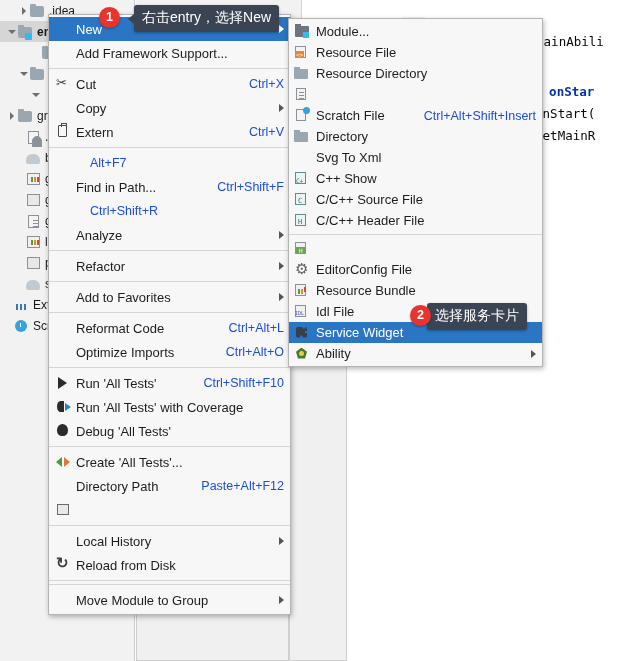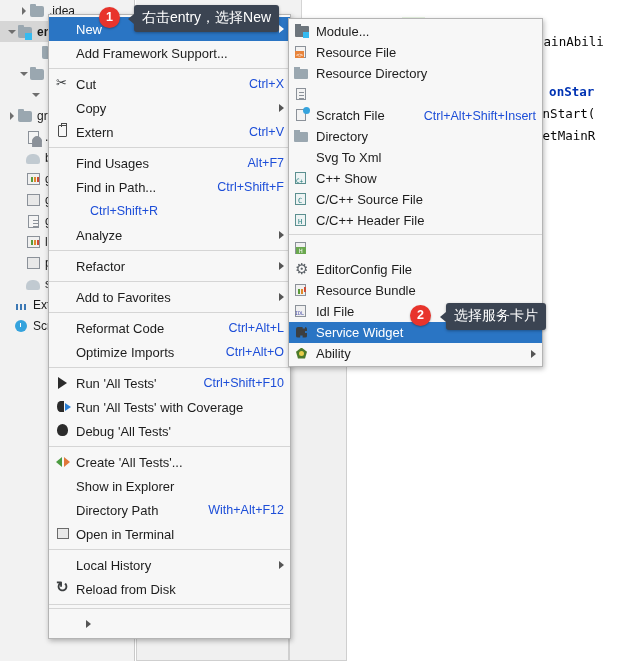--- a/index.html
+++ b/index.html
@@ -596,21 +596,20 @@
         <div class="mi">
           <span class="mi-ic">
             <span class="ic-clip" style="position: absolute;"></span>
           </span>
           <span class="mi-label">Extern</span>
           <span class="mi-key">Ctrl+V</span>
         </div>
         <div class="sep"></div>
         <div class="mi">
           <span class="mi-ic"></span>
-          <span class="mi-label">Find Usages</span>
           <span class="mi-key">Alt+F7</span>
         </div>
         <div class="mi">
           <span class="mi-ic"></span>
           <span class="mi-label">Find in Path...</span>
           <span class="mi-key">Ctrl+Shift+F</span>
         </div>
         <div class="mi">
           <span class="mi-ic"></span>
           <span class="mi-key">Ctrl+Shift+R</span>
@@ -665,49 +664,45 @@
         </div>
         <div class="sep"></div>
         <div class="mi">
           <span class="mi-ic">
             <span class="ic-create" style="position: absolute;"></span>
           </span>
           <span class="mi-label">Create 'All Tests'...</span>
         </div>
         <div class="mi">
           <span class="mi-ic"></span>
-          <span class="mi-label">Show in Explorer</span>
-        </div>
-        <div class="mi">
-          <span class="mi-ic"></span>
           <span class="mi-label">Directory Path</span>
-          <span class="mi-key">With+Alt+F12</span>
+          <span class="mi-key">Paste+Alt+F12</span>
         </div>
         <div class="mi">
           <span class="mi-ic">
             <span class="ic-term" style="position: absolute;"></span>
           </span>
-          <span class="mi-label">Open in Terminal</span>
         </div>
         <div class="sep"></div>
         <div class="mi">
           <span class="mi-ic"></span>
           <span class="mi-label">Local History</span>
           <span class="sub-arrow"></span>
         </div>
         <div class="mi">
           <span class="mi-ic">
             <span class="ic-reload" style="position: absolute;"></span>
           </span>
           <span class="mi-label">Reload from Disk</span>
         </div>
         <div class="sep"></div>
         <div class="sep"></div>
         <div class="mi">
           <span class="mi-ic"></span>
+          <span class="mi-label">Move Module to Group</span>
           <span class="sub-arrow"></span>
         </div>
       </div>
   </div>
 
   <div class="sub-menu">
     <div id="sub-container">
         <div class="mi">
           <span class="mi-ic">
             <span class="sic sic-module"></span>
@@ -803,15 +798,15 @@
           <span class="mi-label">Ability</span>
           <span class="sub-arrow"></span>
         </div>
       </div>
   </div>
 
   <div class="badge" style="left:99px; top:7px;">1</div>
   <div class="callout" style="left:134px; top:5px;">右击entry，选择New</div>
 
   <div class="badge" style="left:410px; top:305px;">2</div>
-  <div class="callout" style="left:446px; top:303px;">选择服务卡片</div>
+  <div class="callout" style="left:427px; top:303px;">选择服务卡片</div>
 
 </div>
 
 </body></html>

